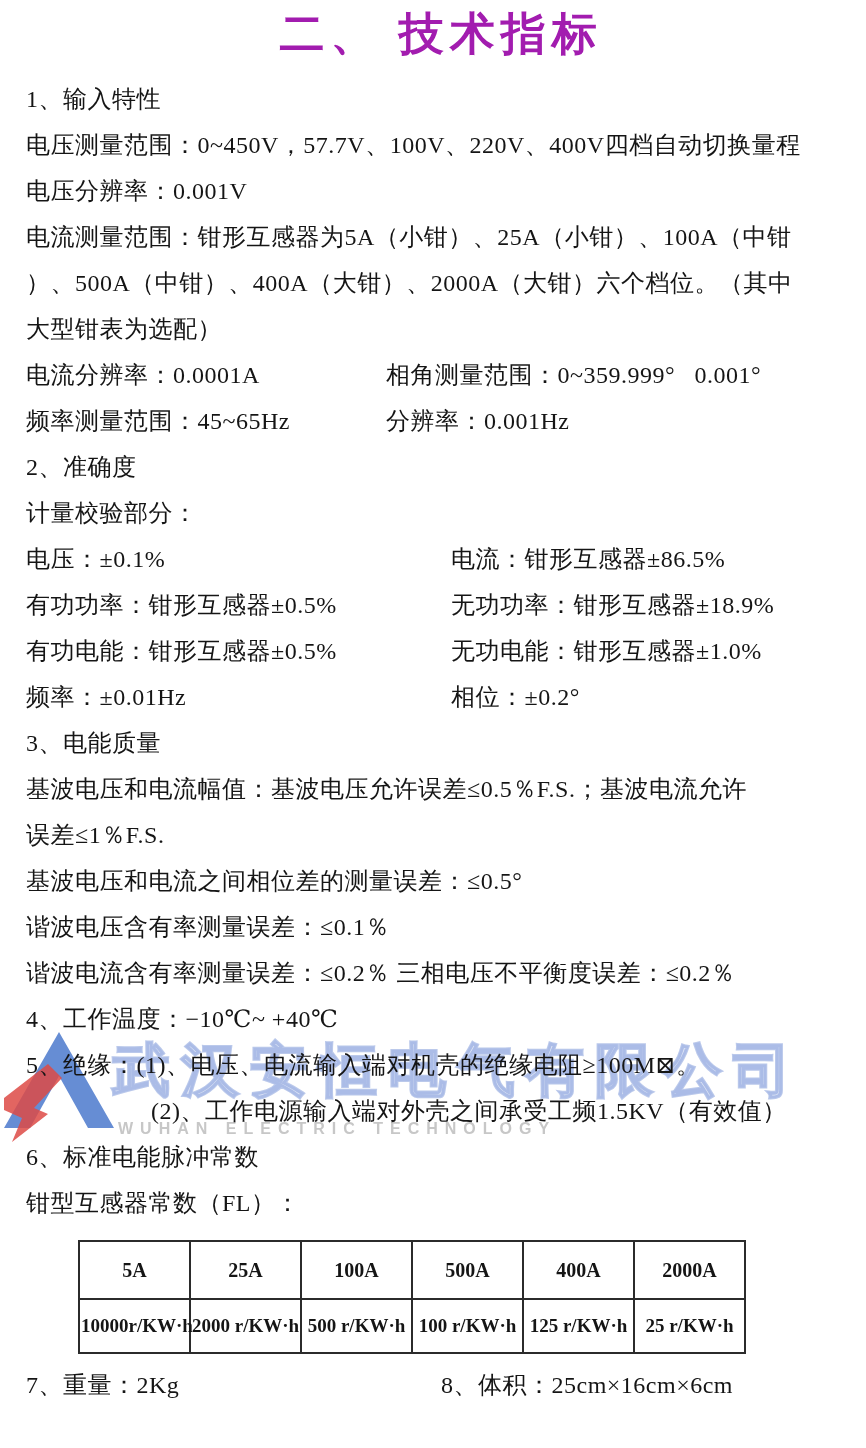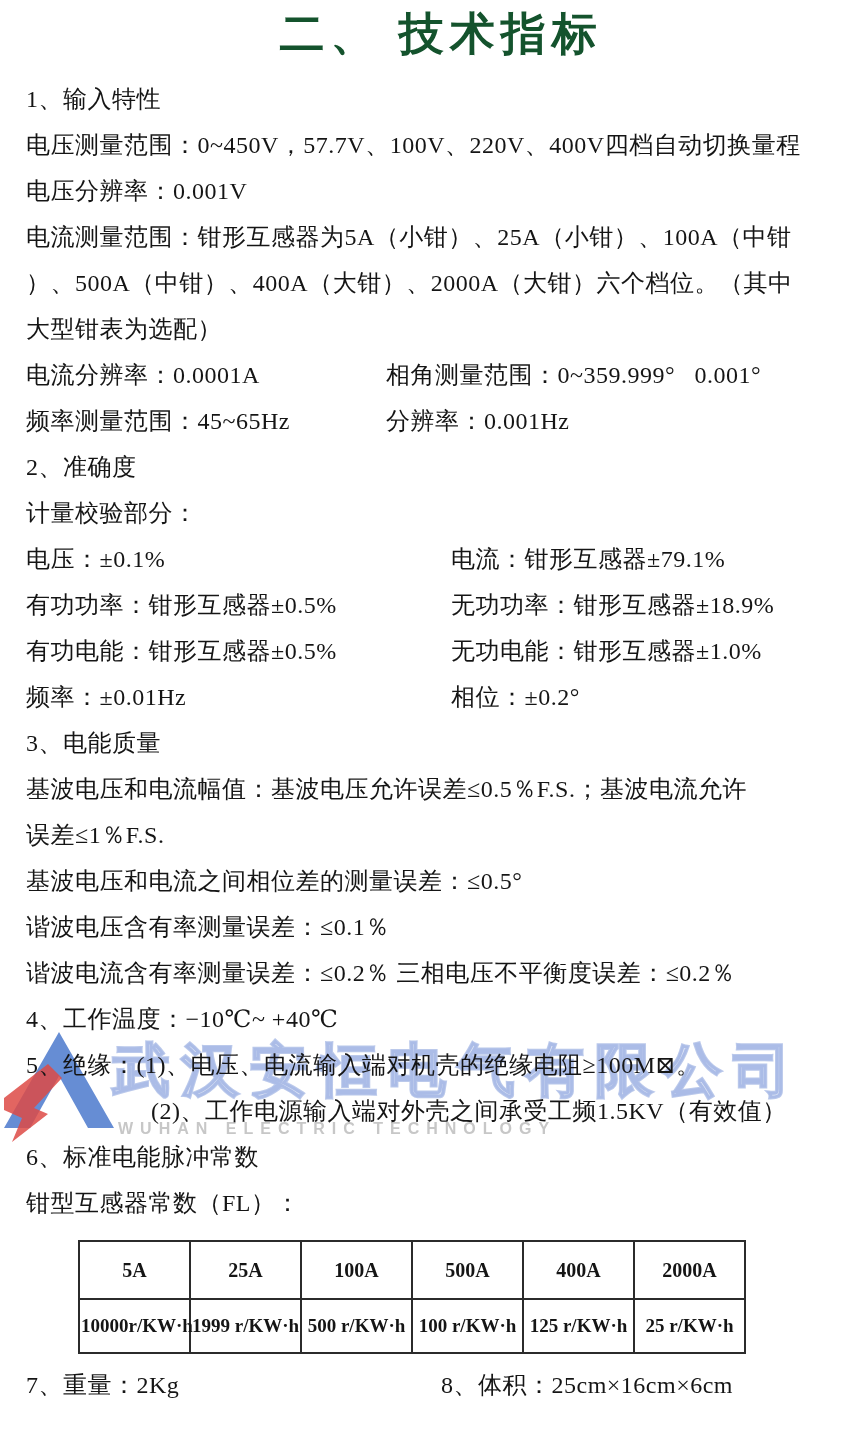--- a/index.html
+++ b/index.html
@@ -15,21 +15,21 @@
     position: relative;
     z-index: 1;
     padding: 0 10px 0 26px;
   }
   .title {
     text-align: center;
     font-size: 45px;
     font-weight: bold;
     letter-spacing: 6px;
     margin: 4px 0 12px 0;
-    color: #14532d;
+    color: #a21caf;
   }
   .line {
     font-size: 24px;
     line-height: 46px;
     margin: 0;
     letter-spacing: 0.5px;
     white-space: pre-wrap;
   }
   .row { display: flex; align-items: flex-end; }
   .c1 { flex: 0 0 auto; }
@@ -112,21 +112,21 @@
   <div class="line row">
     <span class="c1 w360">频率测量范围：45~65Hz</span>
     <span>分辨率：0.001Hz</span>
   </div>
 
   <p class="line">2、准确度</p>
   <p class="line">计量校验部分：</p>
 
   <div class="line row">
     <span class="c1 w425">电压：±0.1%</span>
-    <span>电流：钳形互感器±79.1%</span>
+    <span>电流：钳形互感器±86.5%</span>
   </div>
   <div class="line row">
     <span class="c1 w425">有功功率：钳形互感器±0.5%</span>
     <span>无功功率：钳形互感器±18.9%</span>
   </div>
   <div class="line row">
     <span class="c1 w425">有功电能：钳形互感器±0.5%</span>
     <span>无功电能：钳形互感器±1.0%</span>
   </div>
   <div class="line row">
@@ -153,21 +153,21 @@
         <tr>
       <th>5A</th>
       <th>25A</th>
       <th>100A</th>
       <th>500A</th>
       <th>400A</th>
       <th>2000A</th>
     </tr>
     <tr>
       <td>10000r/KW·h</td>
-      <td>1999 r/KW·h</td>
+      <td>2000 r/KW·h</td>
       <td>500 r/KW·h</td>
       <td>100 r/KW·h</td>
       <td>125 r/KW·h</td>
       <td>25 r/KW·h</td>
     </tr>
   </tbody>
     </table>
 
   <div class="line row">
     <span class="c1 w415">7、重量：2Kg</span>

